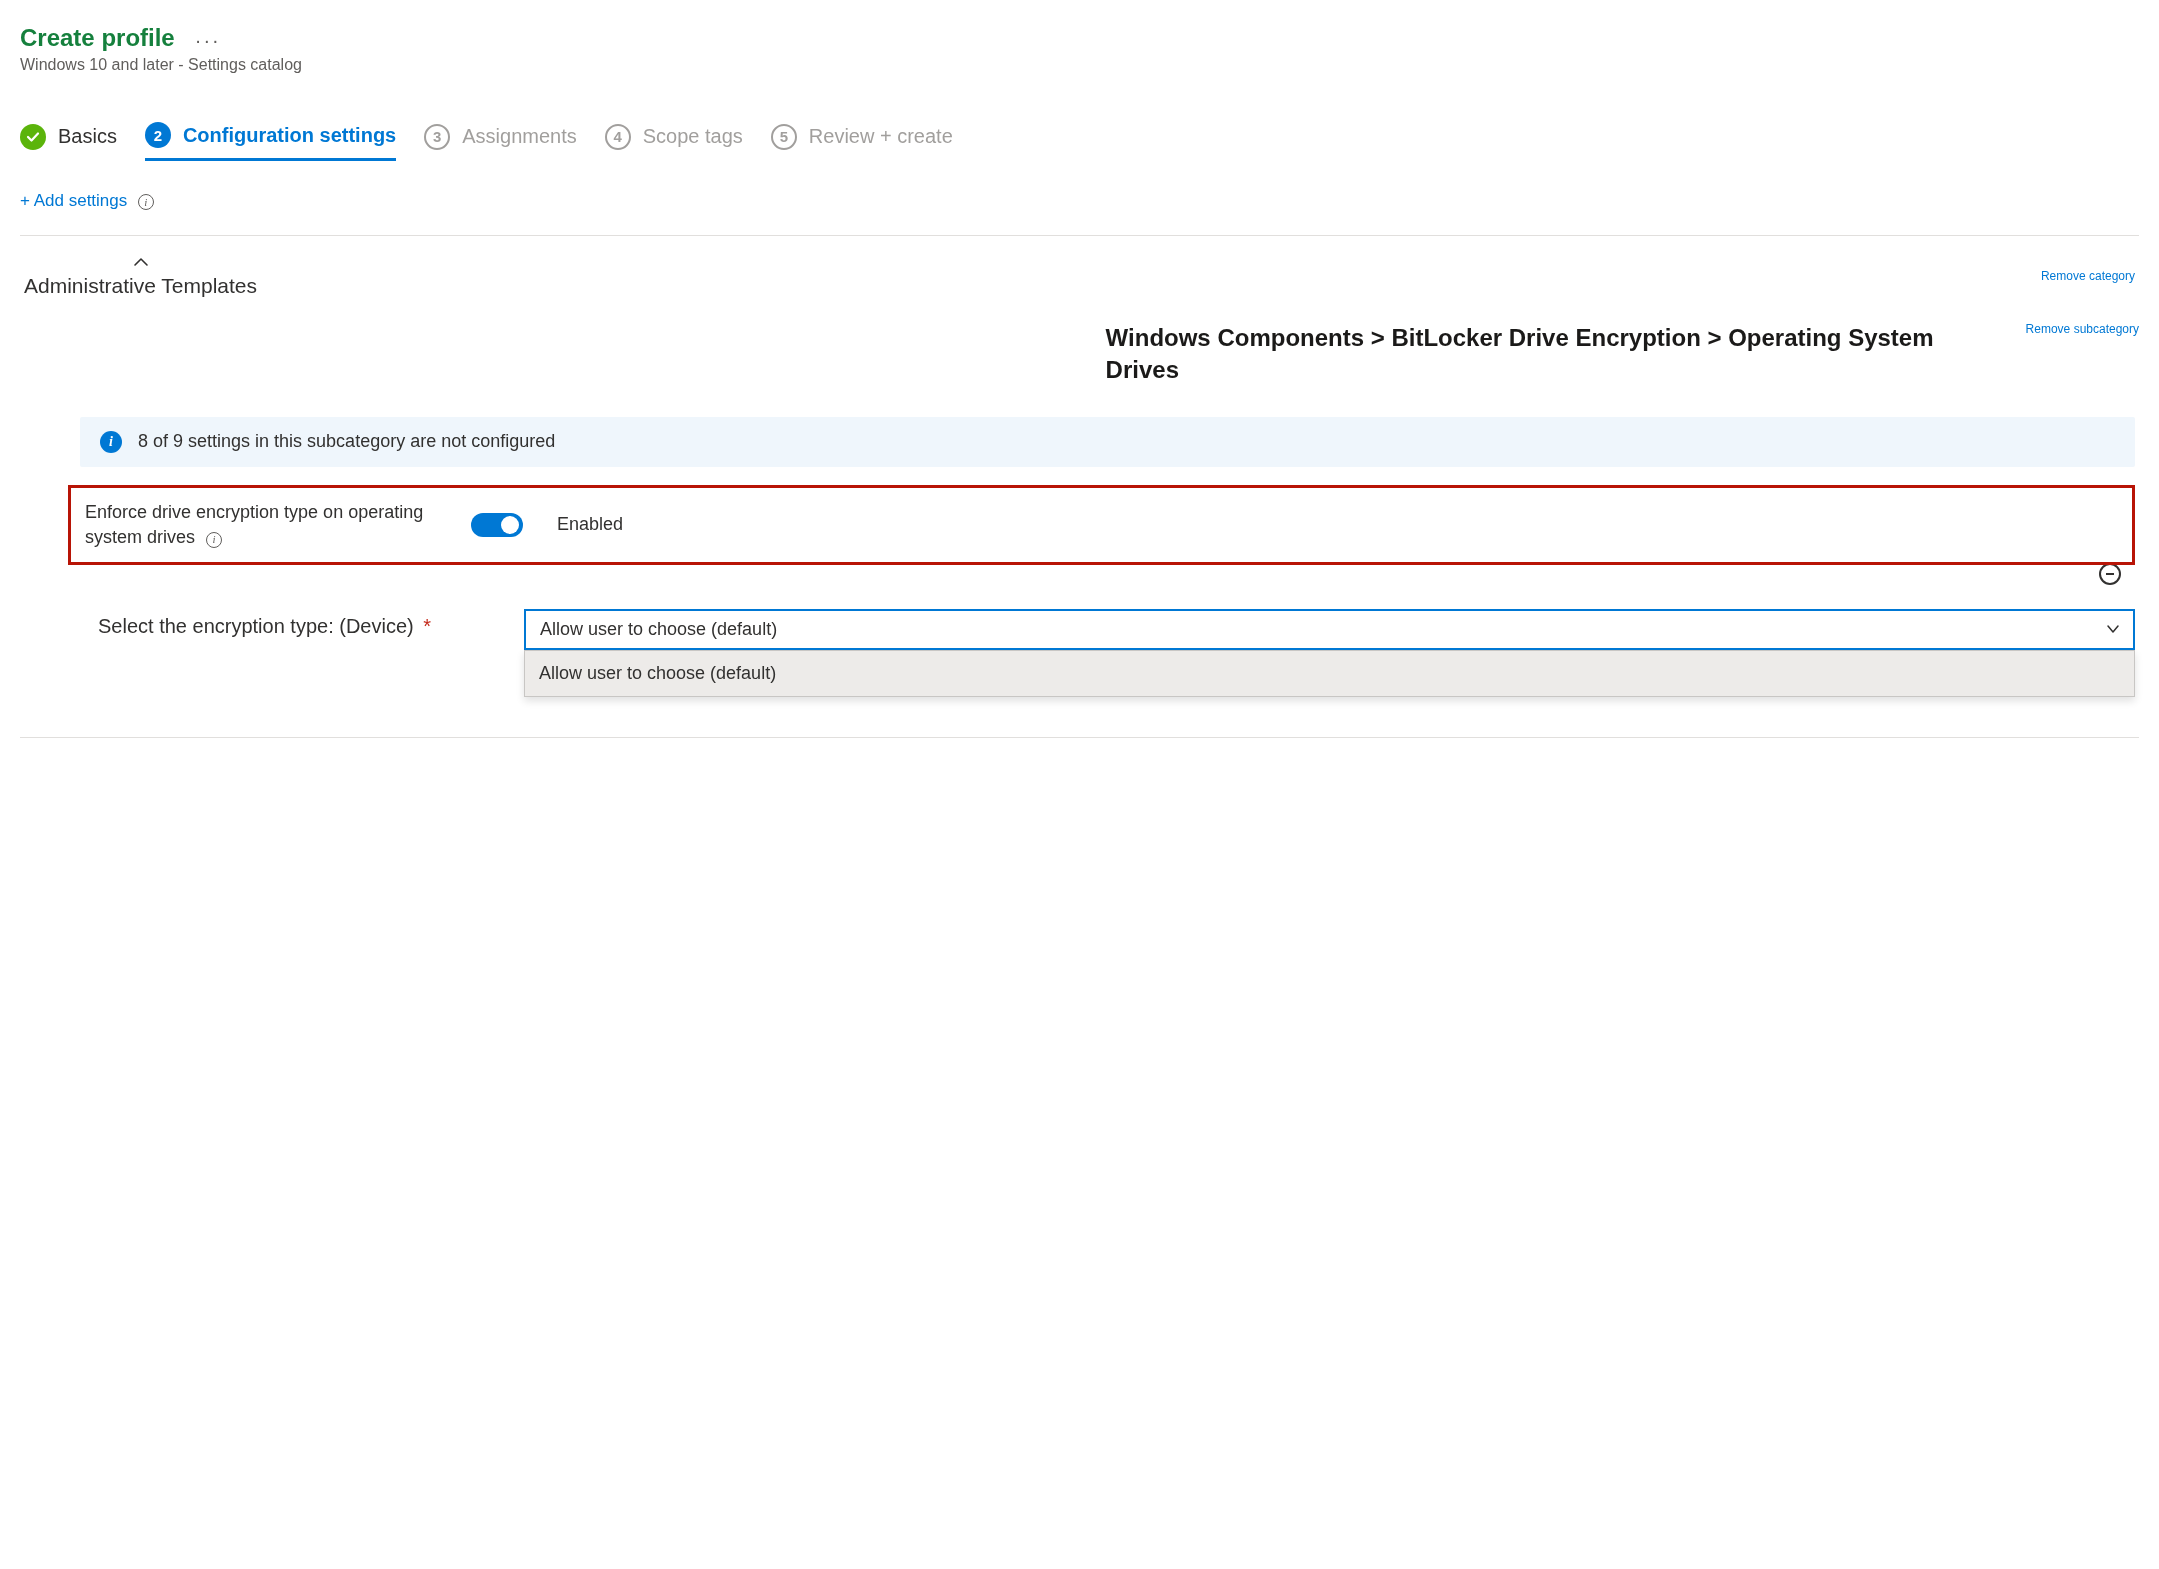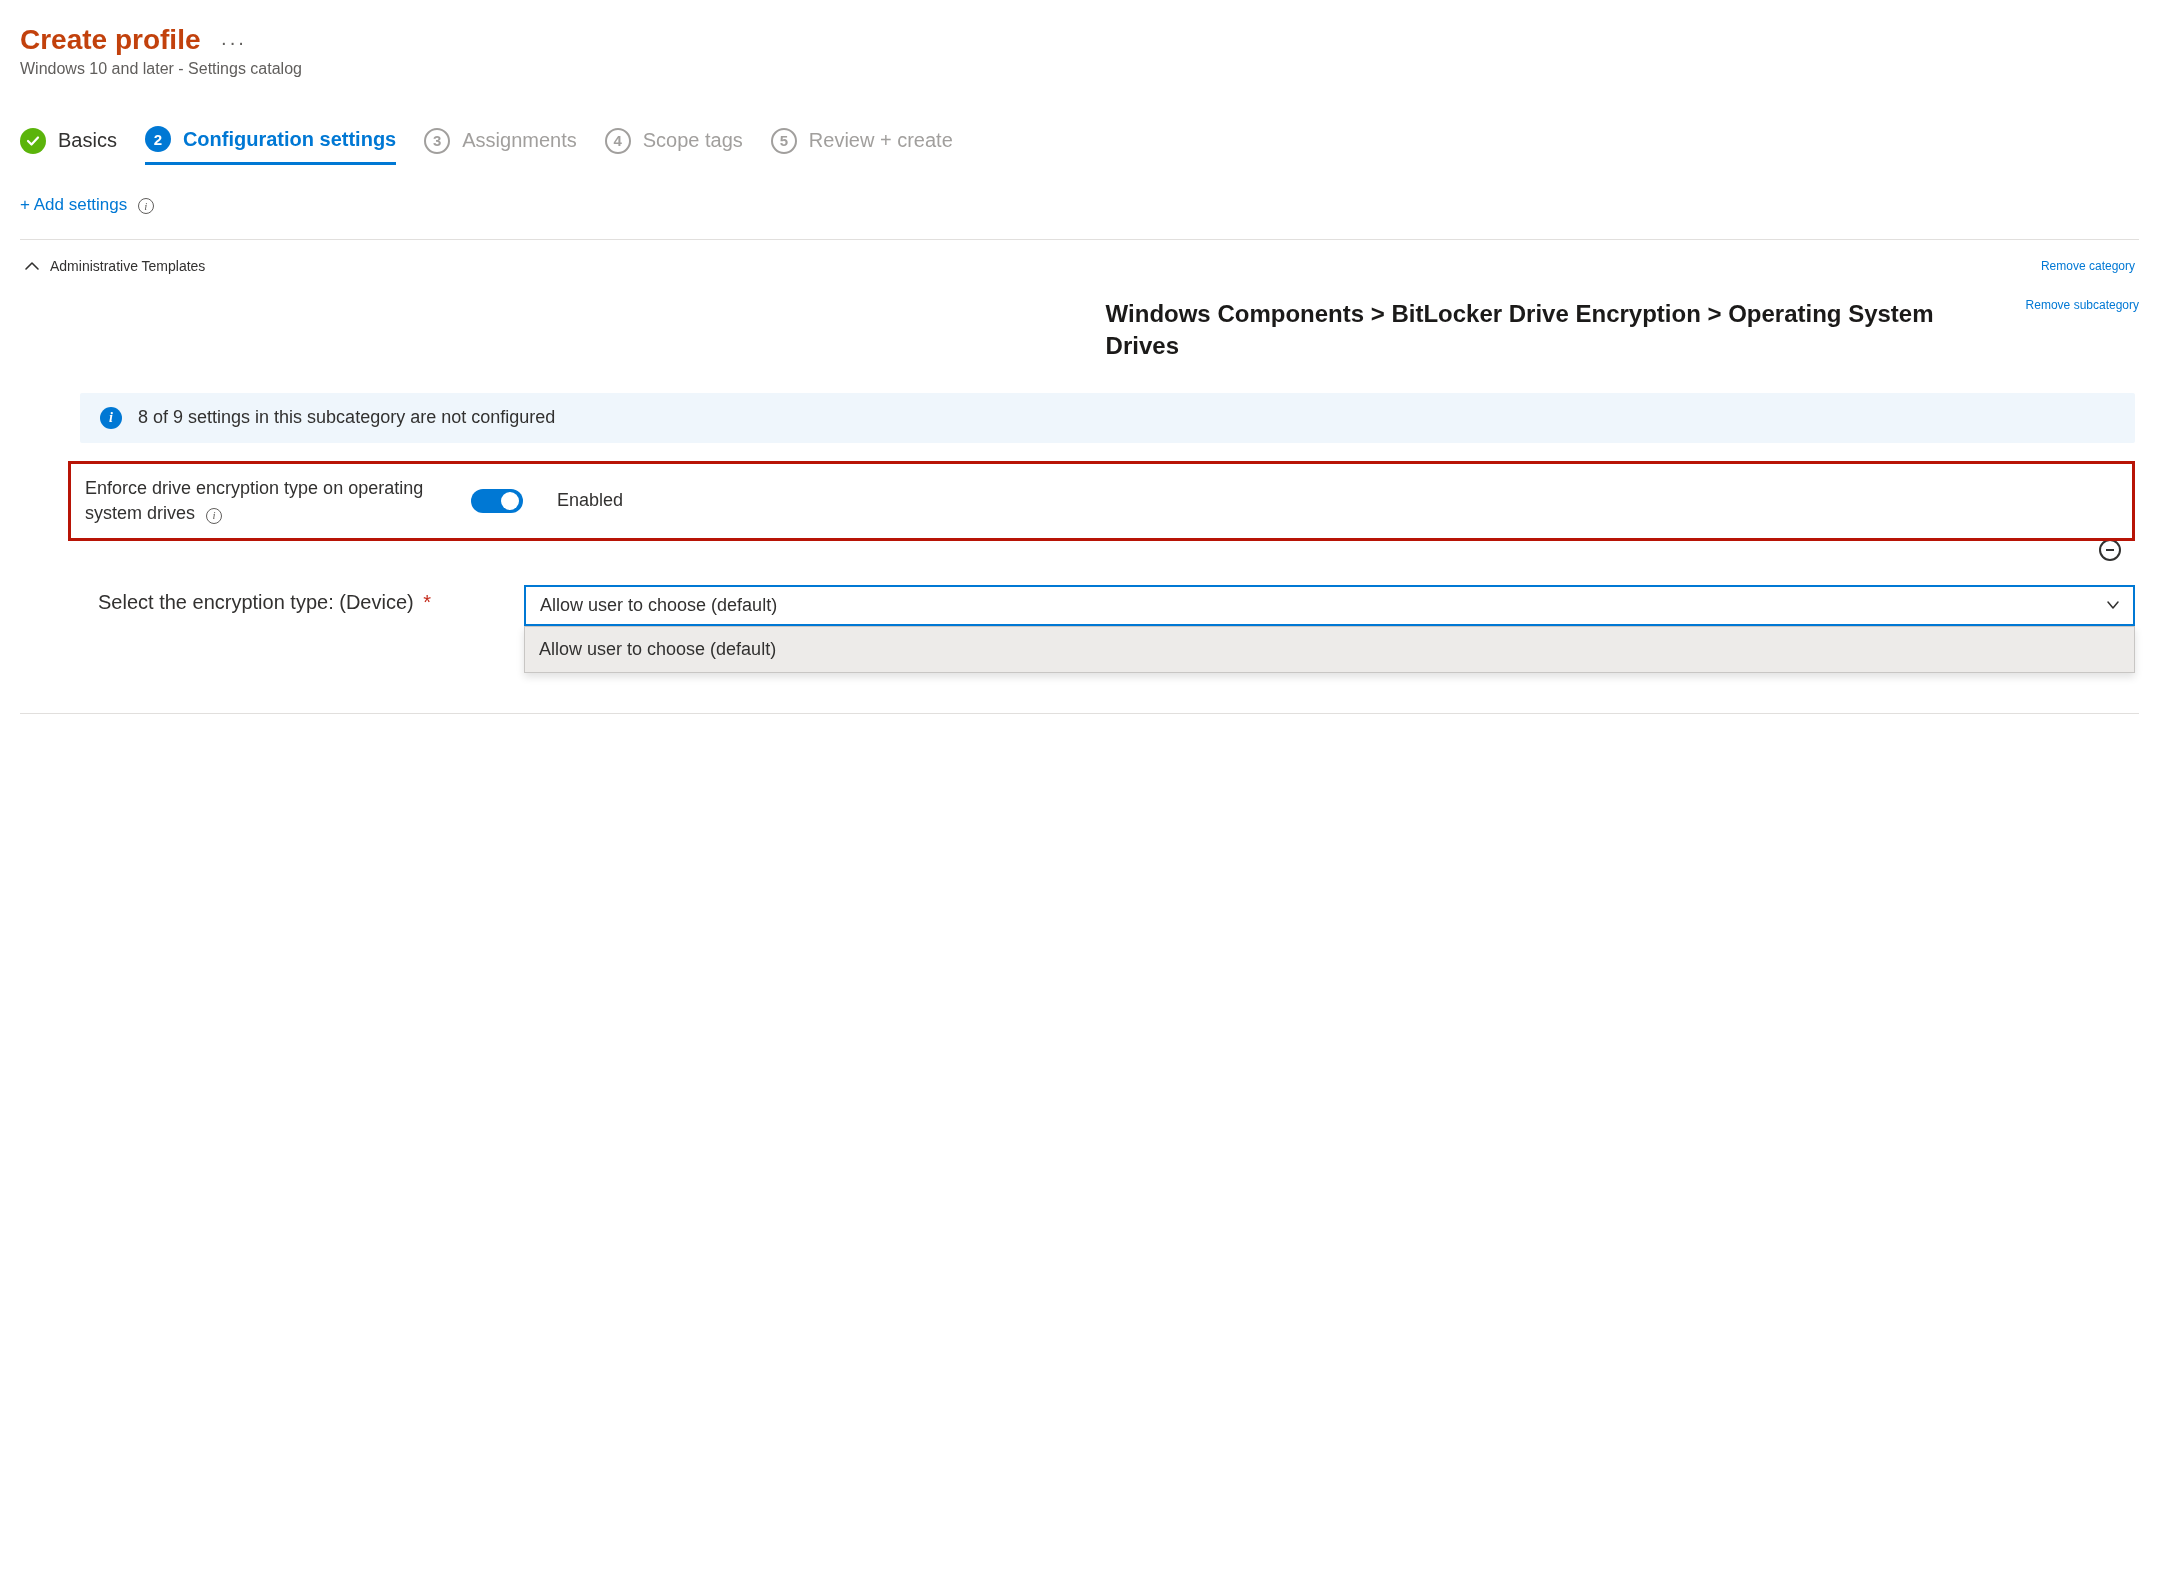--- a/index.html
+++ b/index.html
@@ -3,21 +3,21 @@
   <meta charset="utf-8">
   <style>
     * { box-sizing: border-box; margin: 0; padding: 0; }
     body {
       font-family: "Segoe UI", -apple-system, BlinkMacSystemFont, sans-serif;
       background: #ffffff;
       color: #323130;
       padding: 24px 20px;
     }
     .header-row { display: flex; align-items: center; gap: 20px; margin-bottom: 4px; }
-    .page-title { font-size: 28px; font-weight: 600; color: #c2410c; }
+    .page-title { font-size: 24px; font-weight: 600; color: #15803d; }
     .more-icon { color: #605e5c; font-size: 20px; letter-spacing: 2px; cursor: pointer; padding-top:4px;}
     .page-subtitle { font-size: 16px; color: #605e5c; margin-bottom: 48px; }
     .wizard {
       display: flex;
       align-items: center;
       gap: 28px;
       margin-bottom: 30px;
     }
     .wizard-step { display: flex; align-items: center; gap: 12px; font-size: 20px; cursor: pointer; padding-bottom:10px;}
     .wizard-circle {
@@ -36,21 +36,21 @@
     .add-settings { color: #0078d4; font-size: 17px; cursor: pointer; }
     .info-circle-sm {
       display:inline-flex; width:16px; height:16px; border:1px solid #605e5c; border-radius:50%;
       align-items:center; justify-content:center; font-size:11px; color:#605e5c; font-style:italic; font-family: Georgia, serif;
       margin-left:6px;
     }
     .divider { height: 1px; background: #e1dfdd; margin: 0 0 18px 0; }
     .cat-row {
       display:flex; justify-content:space-between; align-items:center; margin-bottom:24px; padding: 0 4px;
     }
-    .cat-left { display:flex; align-items:center; gap:10px; font-size:14px; color:#323130; }
+    .cat-left { display:flex; align-items:center; gap:4px; font-size:21px; color:#323130;flex-direction:column; }
     .chevron-up { display:inline-block; transform: none; font-size:18px; color:#323130; cursor:pointer;}
     .link { color:#0078d4; font-size:12px; cursor:pointer; }
     .subcat-row {
       display:flex; justify-content:flex-end; align-items:flex-start; gap:40px;
       padding-left: 60px; margin-bottom:30px;
     }
     .subcat-title { font-size:24px; font-weight:700; line-height:1.35; color:#1b1a19; max-width:880px;}
     .info-banner {
       margin-left:60px; margin-right:4px; background:#eff6fc; border-radius:2px;
       padding: 14px 20px; display:flex; align-items:center; gap:16px; font-size:18px; margin-bottom:18px;

